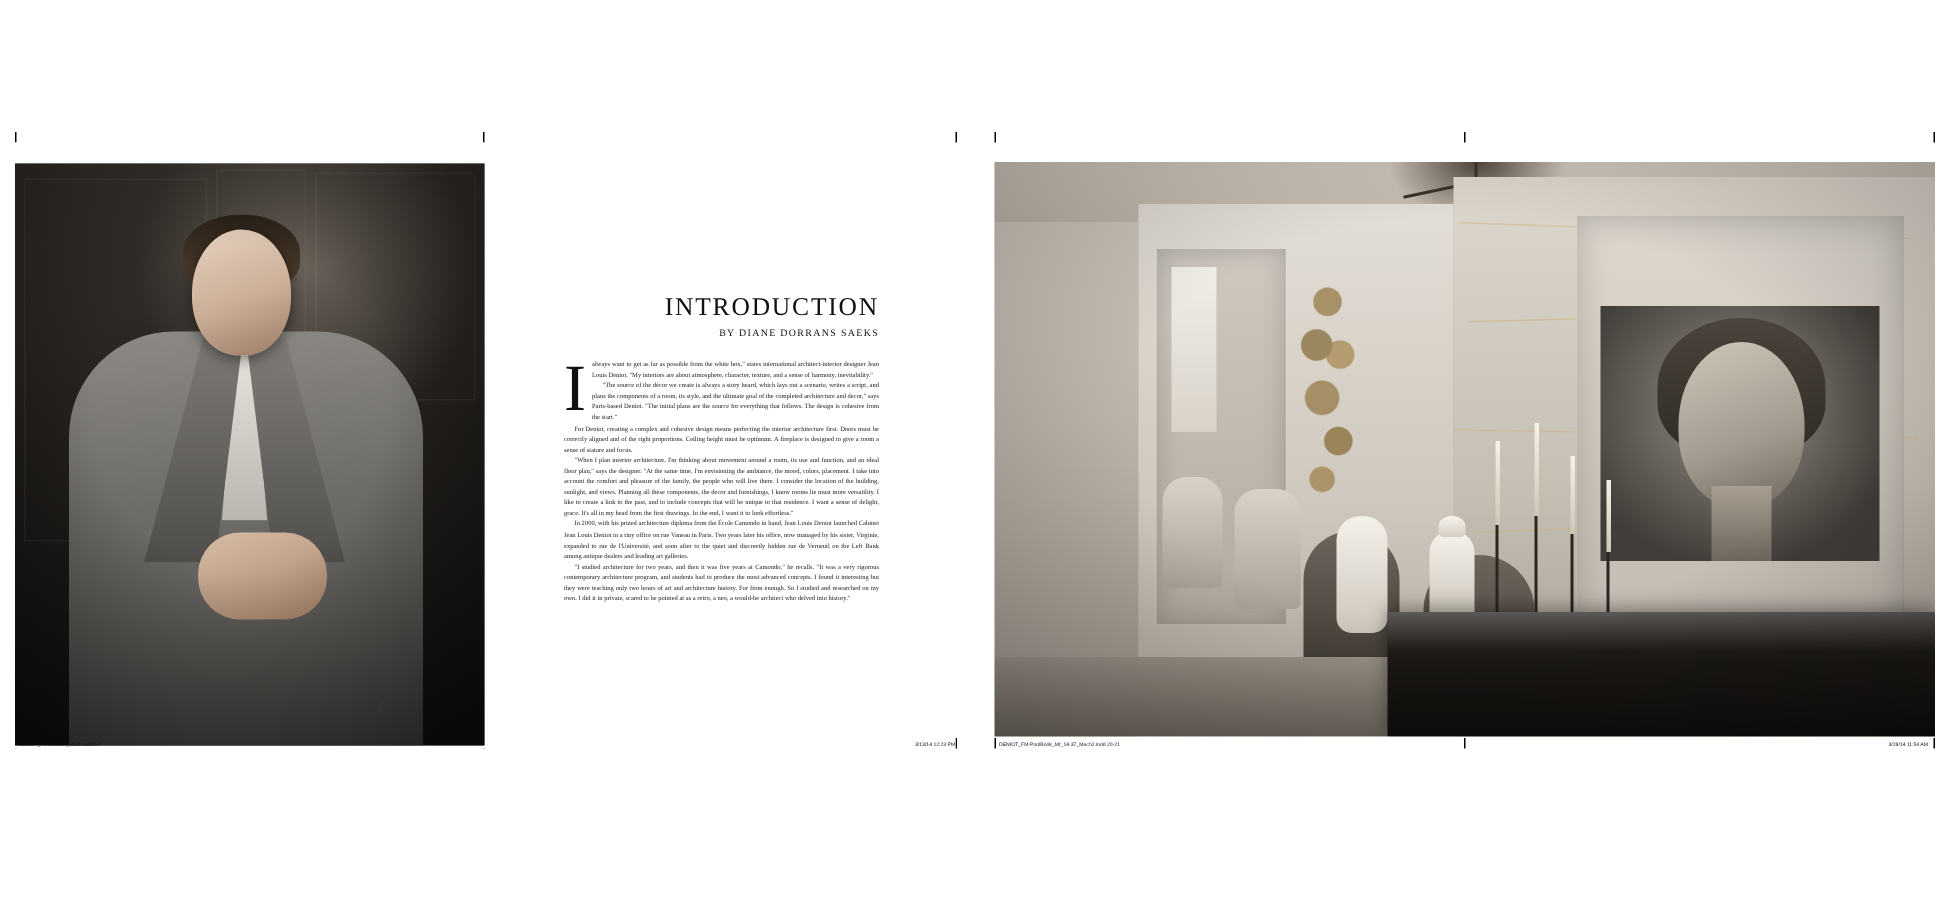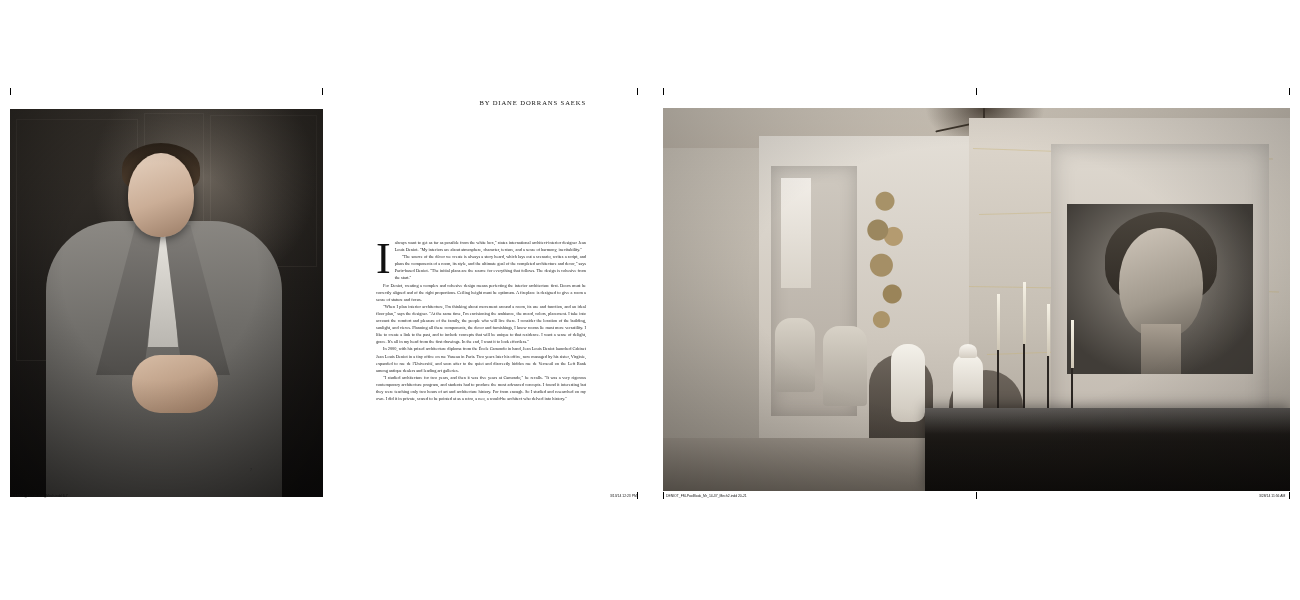--- a/index.html
+++ b/index.html
@@ -372,20 +372,21 @@
       <div class="shirt"></div>
       <div class="lapelL"></div>
       <div class="lapelR"></div>
       <div class="hair"></div>
       <div class="head"></div>
       <div class="hands"></div>
       <div class="vig"></div>
     </div>
 
     <div class="intro-col">
+      <div class="intro-title">INTRODUCTION</div>
       <div class="intro-byline">BY DIANE DORRANS SAEKS</div>
     </div>
 
     <div class="body-copy">
       <p class="first"><span class="dropcap">I</span><span>always want to get as far as possible from the white box," states international architect-interior designer Jean Louis Deniot. "My interiors are about atmosphere, character, texture, and a sense of harmony, inevitability."</span></p>
       <p>"The source of the décor we create is always a story heard, which lays out a scenario, writes a script, and plans the components of a room, its style, and the ultimate goal of the completed architecture and decor," says Paris-based Deniot. "The initial plans are the source for everything that follows. The design is cohesive from the start."</p>
       <p>For Deniot, creating a complex and cohesive design means perfecting the interior architecture first. Doors must be correctly aligned and of the right proportions. Ceiling height must be optimum. A fireplace is designed to give a room a sense of stature and focus.</p>
       <p>"When I plan interior architecture, I'm thinking about movement around a room, its use and function, and an ideal floor plan," says the designer. "At the same time, I'm envisioning the ambiance, the mood, colors, placement. I take into account the comfort and pleasure of the family, the people who will live there. I consider the location of the building, sunlight, and views. Planning all these components, the decor and furnishings, I know rooms lie must more versatility. I like to create a link to the past, and to include concepts that will be unique to that residence. I want a sense of delight, grace. It's all in my head from the first drawings. In the end, I want it to look effortless."</p>
       <p>In 2000, with his prized architecture diploma from the École Camondo in hand, Jean Louis Deniot launched Cabinet Jean Louis Deniot in a tiny office on rue Vaneau in Paris. Two years later his office, now managed by his sister, Virginie, expanded to rue de l'Université, and soon after to the quiet and discreetly hidden rue de Verneuil on the Left Bank among antique dealers and leading art galleries.</p>
       <p>"I studied architecture for two years, and then it was five years at Camondo," he recalls. "It was a very rigorous contemporary architecture program, and students had to produce the most advanced concepts. I found it interesting but they were teaching only two hours of art and architecture history. For from enough. So I studied and researched on my own. I did it in private, scared to be pointed at as a retro, a neo, a would-be architect who delved into history."</p>

